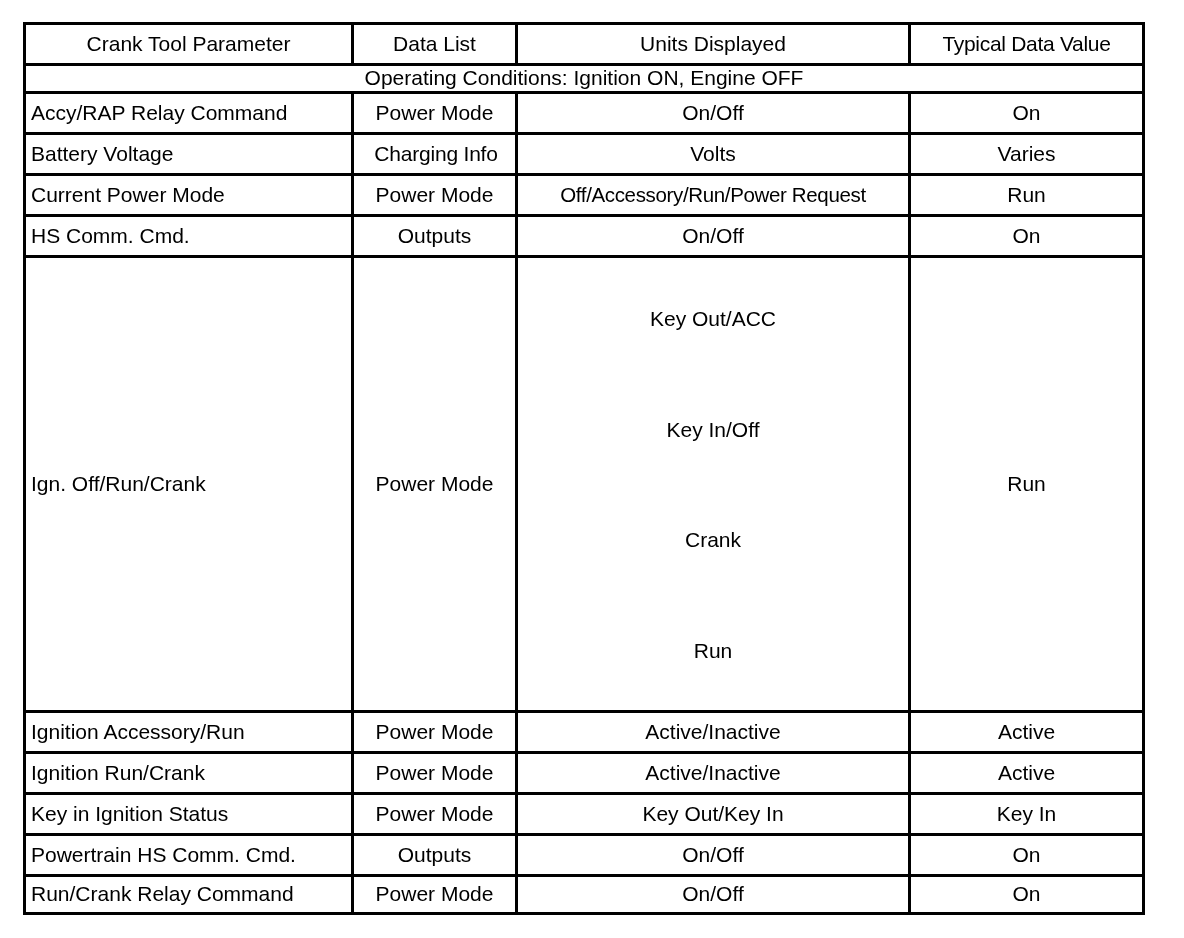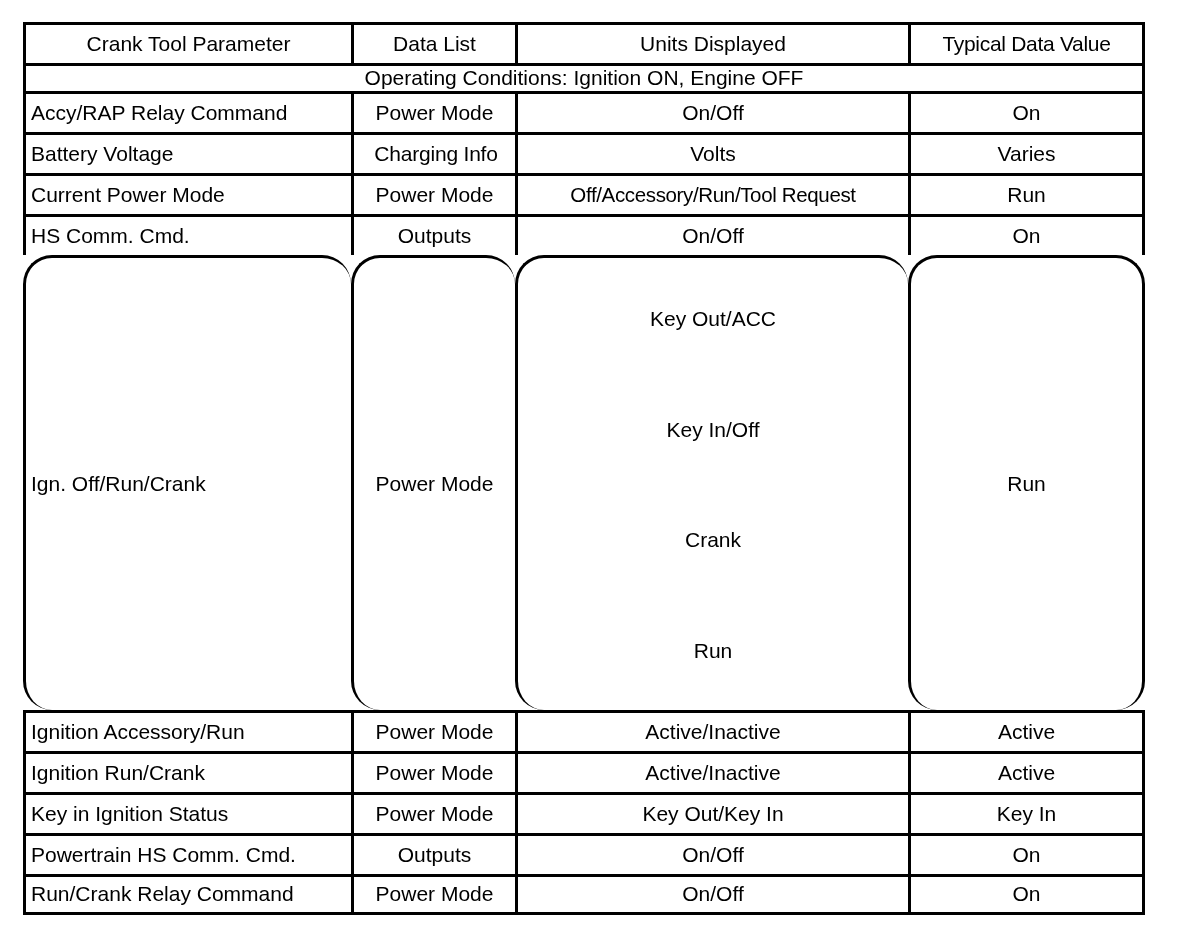--- a/index.html
+++ b/index.html
@@ -93,21 +93,21 @@
   td.units.tight {
     letter-spacing: -0.35px;
     font-size: 20.5px;
   }
   td.datalist.tight {
     letter-spacing: -0.2px;
     padding-left: 8px;
   }
 
   
-  tr.tall-row > td { height: 455px; border-radius: 29px; }
+  tr.tall-row > td { height: 455px; }
   td.units-stack {
     padding: 0;
     vertical-align: middle;
   }
   .stack-inner {
     display: flex;
     flex-direction: column;
     justify-content: space-around;
     align-items: center;
     height: 452px;
@@ -157,21 +157,21 @@
       <tr>
         <td class="param">Battery Voltage</td>
         <td class="datalist tight">Charging Info</td>
         <td class="units">Volts</td>
         <td class="value">Varies</td>
       </tr>
 
       <tr>
         <td class="param">Current Power Mode</td>
         <td class="datalist">Power Mode</td>
-        <td class="units tight">Off/Accessory/Run/Tool Request</td>
+        <td class="units tight">Off/Accessory/Run/Power Request</td>
         <td class="value">Run</td>
       </tr>
 
       <tr>
         <td class="param">HS Comm. Cmd.</td>
         <td class="datalist">Outputs</td>
         <td class="units">On/Off</td>
         <td class="value">On</td>
       </tr>
 

